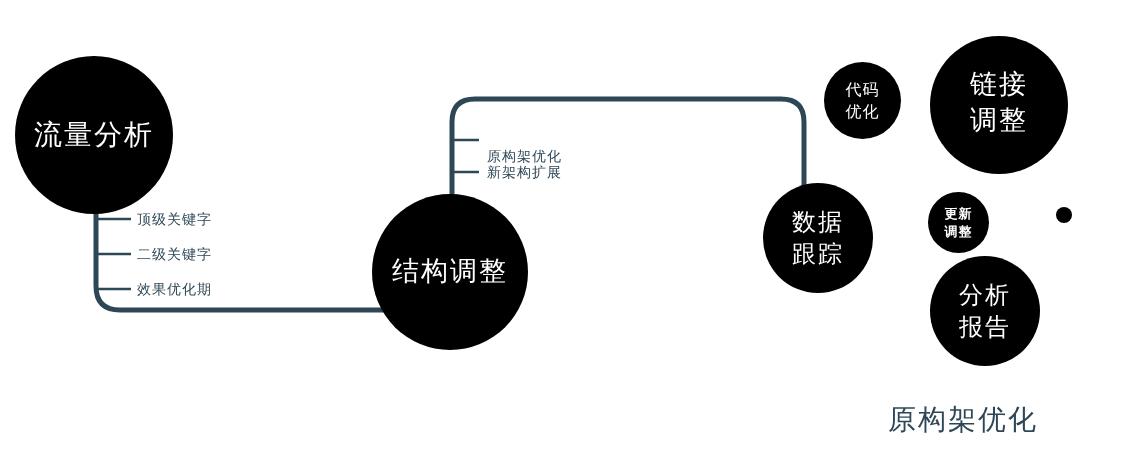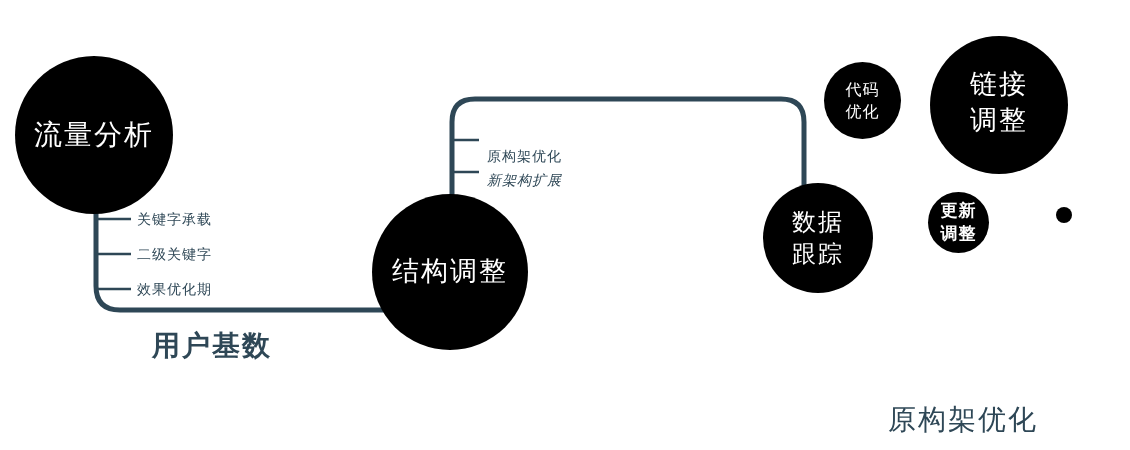--- a/index.html
+++ b/index.html
@@ -25,32 +25,32 @@
     text-align: center;
     white-space: pre-line;
     line-height: 1.32;
     letter-spacing: 2px;
   }
   .node-traffic   { left: 15px;  top: 56px;  width: 158px; height: 158px; font-size: 28px; }
   .node-structure { left: 372px; top: 194px; width: 156px; height: 156px; font-size: 27px; }
   .node-data      { left: 763px; top: 183px; width: 110px; height: 110px; font-size: 24px; }
   .node-code      { left: 824px; top: 62px;  width: 77px;  height: 77px;  font-size: 16px; letter-spacing: 1px; }
   .node-link      { left: 930px; top: 36px;  width: 138px; height: 138px; font-size: 27px; font-family: Liberation Mono, monospace; }
-  .node-update    { left: 928px; top: 192px; width: 61px;  height: 61px;  font-size: 17px; font-weight: bold; letter-spacing: 1px; }
+  .node-update    { left: 928px; top: 192px; width: 61px;  height: 61px;  font-size: 13px; font-weight: bold; letter-spacing: 1px; }
   .node-report    { left: 930px; top: 256px; width: 110px; height: 110px; font-size: 24px; }
   .dot            { left: 1056px; top: 207px; width: 16px; height: 16px; }
   .edge-label { position: absolute; z-index: 3; font-weight: bold; letter-spacing: 2px; white-space: nowrap; }
   .label-userbase { left: 152px; top: 327px; font-size: 28px; }
   .label-keyword  { left: 528px; top: 60px;  font-size: 28px; }
   .branch-label { position: absolute; z-index: 3; font-size: 14px; letter-spacing: 1px; white-space: nowrap; }
   .bl-t1 { left: 137px; top: 211px; }
   .bl-t2 { left: 137px; top: 246px; }
   .bl-t3 { left: 137px; top: 281px; }
   .bl-s1 { left: 487px; top: 148px; }
-  .bl-s2 { left: 487px; top: 172px; font-style: italic; }
+  .bl-s2 { left: 487px; top: 164px; }
   .footer-label {
     position: absolute; z-index: 3;
     left: 888px; top: 401px;
     font-size: 28px; letter-spacing: 2px; font-weight: 500;
     white-space: nowrap;
   }
 </style>
 </head>
 <body>
 
@@ -79,25 +79,26 @@
 优化</div>
 
   <div class="node node-link">链接
 调整</div>
 
   <div class="node node-update">更新
 调整</div>
 
   <div class="node dot"></div>
 
-
-  <div class="edge-label label-userbase">用户基数</div>
+  <div class="node node-report">分析
+报告</div>
 
 
-  <div class="branch-label bl-t1">关键字承载</div>
+
+  <div class="branch-label bl-t1">顶级关键字</div>
   <div class="branch-label bl-t2">二级关键字</div>
   <div class="branch-label bl-t3">效果优化期</div>
 
   <div class="branch-label bl-s1">原构架优化</div>
   <div class="branch-label bl-s2">新架构扩展</div>
 
   <div class="footer-label">原构架优化</div>
 
 </div>
 

